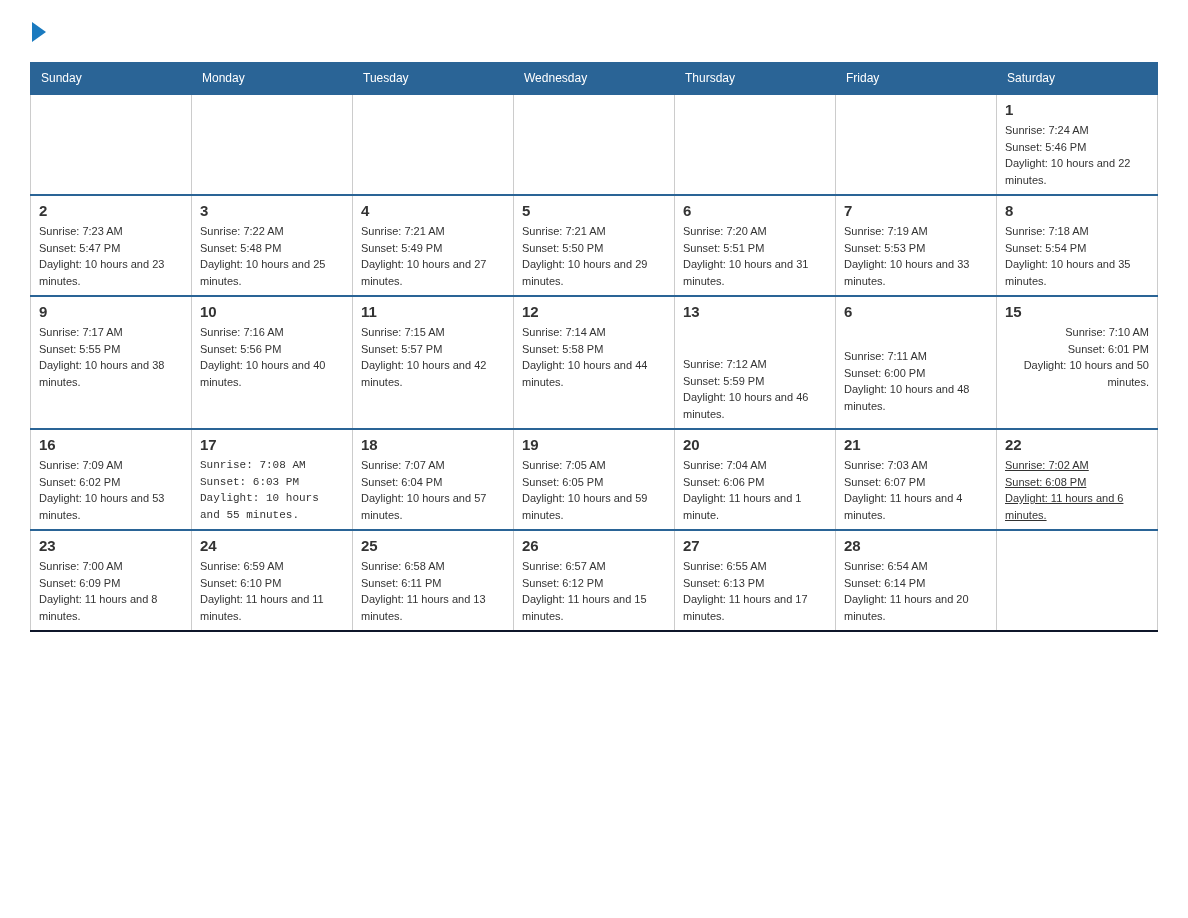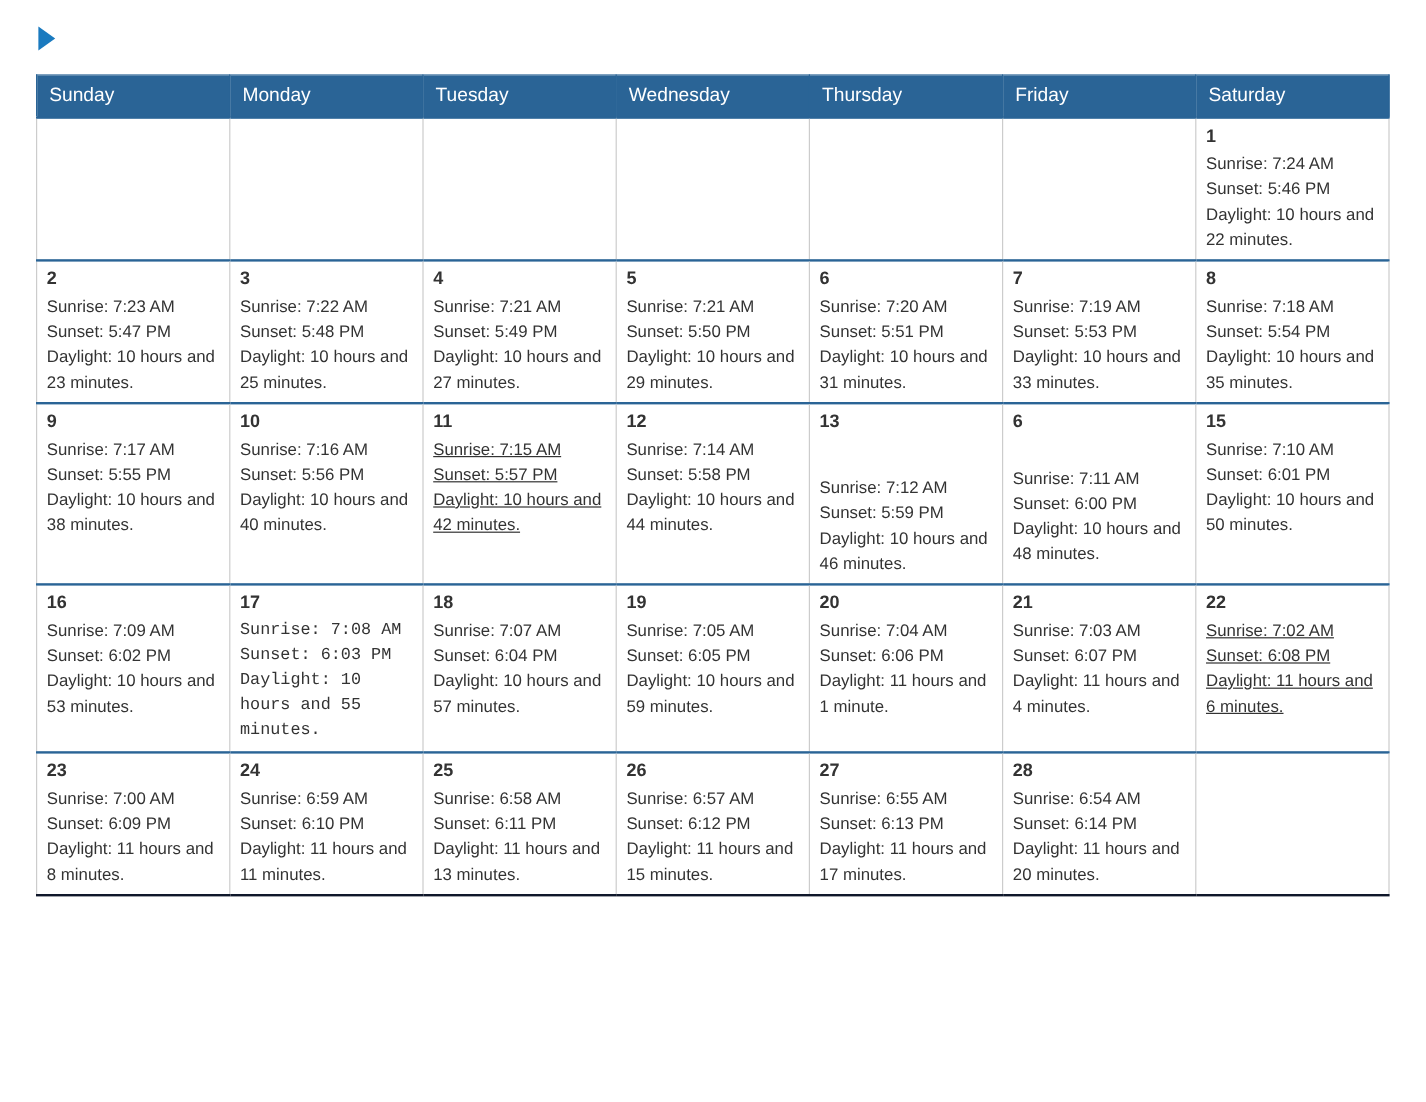--- a/index.html
+++ b/index.html
@@ -58,21 +58,21 @@
       color: #444;
       margin-top: 4px;
     }
     .calendar {
       width: 100%;
       border-collapse: collapse;
     }
     .calendar th {
       background: #2a6496;
       color: #fff;
-      font-size: 16px;
+      font-size: 12px;
       font-weight: normal;
       padding: 8px 10px;
       text-align: left;
       border: 1px solid #2a6496;
     }
     .calendar td {
       vertical-align: top;
       border: 1px solid #ccc;
       padding: 6px 8px;
       width: calc(100% / 7);
@@ -87,21 +87,21 @@
     .calendar tbody tr td {
       border-top: 2px solid #2a6496;
     }
     .day-number {
       font-size: 15px;
       font-weight: bold;
       margin-bottom: 4px;
       display: block;
     }
     .day-info {
-      font-size: 14px;
+      font-size: 11px;
       line-height: 1.5;
       color: #333;
     }
     .empty-cell {
       background: #f9f9f9;
     }
     .last-row td {
       border-bottom: 2px solid #0f172a;
     }
   </style>
@@ -201,21 +201,21 @@
 Daylight: 10 hours and 38 minutes.</div>
         </td>
         <td>
           <span class="day-number">10</span>
           <div class="day-info" style="white-space: pre-line;">Sunrise: 7:16 AM
 Sunset: 5:56 PM
 Daylight: 10 hours and 40 minutes.</div>
         </td>
         <td>
           <span class="day-number">11</span>
-          <div class="day-info" style="white-space: pre-line; text-decoration: underline;">Sunrise: 7:15 AM
+          <div class="day-info" style="white-space: pre-line;">Sunrise: 7:15 AM
 Sunset: 5:57 PM
 Daylight: 10 hours and 42 minutes.</div>
         </td>
         <td>
           <span class="day-number">12</span>
           <div class="day-info" style="white-space: pre-line;">Sunrise: 7:14 AM
 Sunset: 5:58 PM
 Daylight: 10 hours and 44 minutes.</div>
         </td>
         <td>
@@ -225,21 +225,21 @@
 Daylight: 10 hours and 46 minutes.</div>
         </td>
         <td>
           <span class="day-number">6</span>
           <div class="day-info" style="white-space: pre-line; margin-top: 28px;">Sunrise: 7:11 AM
 Sunset: 6:00 PM
 Daylight: 10 hours and 48 minutes.</div>
         </td>
         <td>
           <span class="day-number">15</span>
-          <div class="day-info" style="white-space: pre-line;">Sunrise: 7:10 AM
+          <div class="day-info" style="white-space: pre-line; text-align: right;">Sunrise: 7:10 AM
 Sunset: 6:01 PM
 Daylight: 10 hours and 50 minutes.</div>
         </td>
       </tr>
       <tr>
         <td>
           <span class="day-number">16</span>
           <div class="day-info" style="white-space: pre-line;">Sunrise: 7:09 AM
 Sunset: 6:02 PM
 Daylight: 10 hours and 53 minutes.</div>

